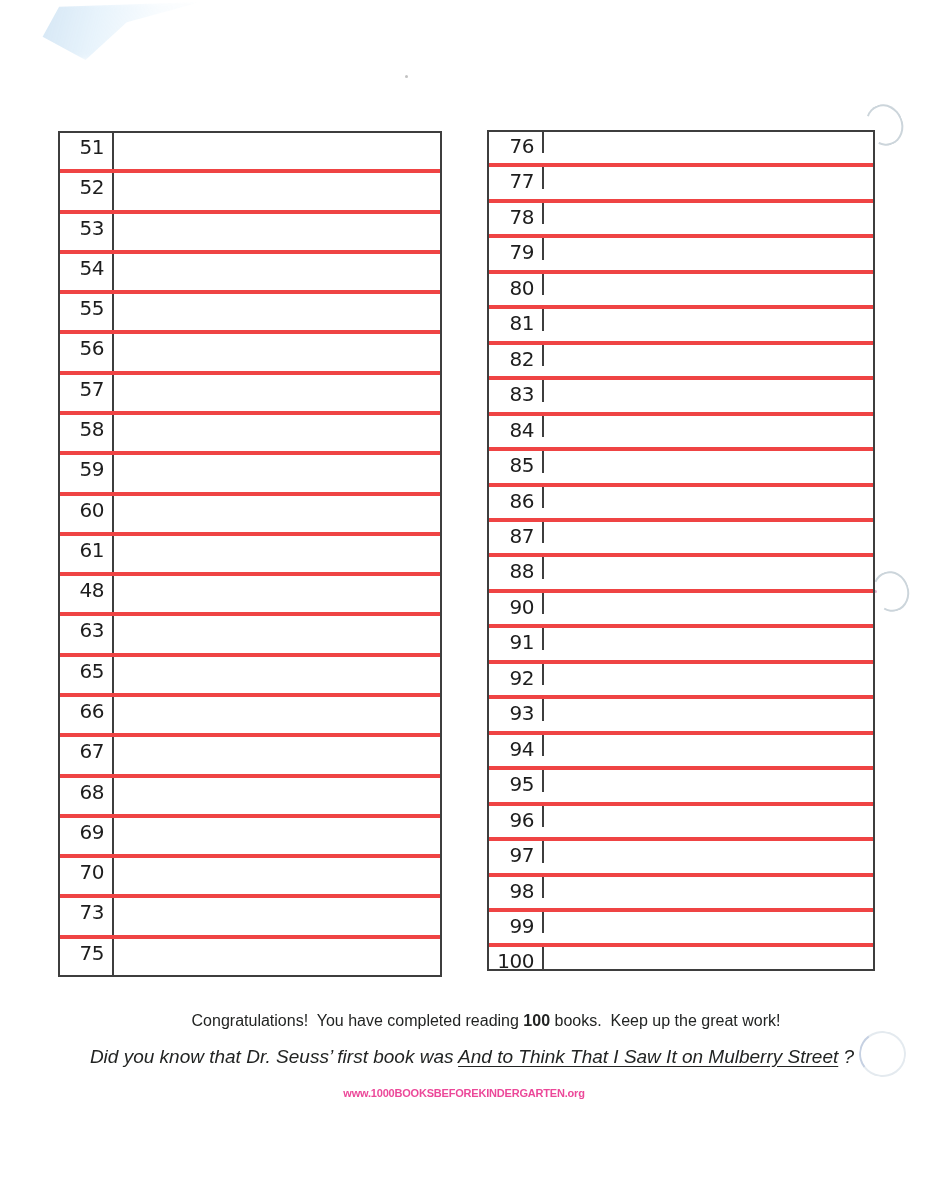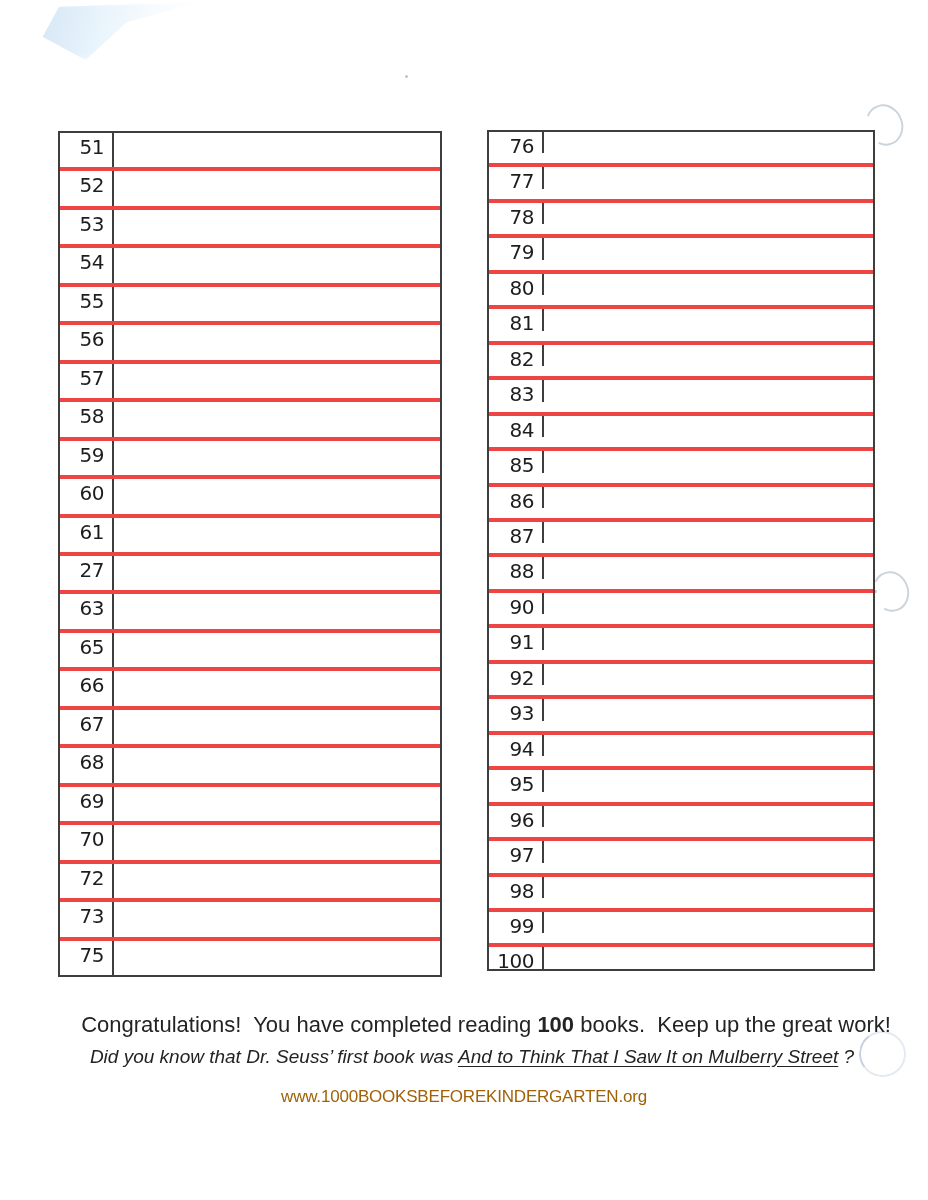--- a/index.html
+++ b/index.html
@@ -81,40 +81,40 @@
   
   .footer-line {
     position: absolute;
     left: 0; right: 0;
     text-align: center;
     white-space: pre-wrap;
     color: #222423;
   }
   .congrats {
     top: 1012px;
-    font-size: 22px;
+    font-size: 16px;
     padding-left: 44px;
   }
   .congrats b { font-weight: bold; }
   .fact {
     top: 1046px;
     font-size: 19px;
     font-style: italic;
     padding-left: 16px;
   }
   .fact .book-title {
     text-decoration: underline;
     text-underline-offset: 3px;
   }
   .site-url {
     top: 1087px;
-    font-size: 17px;
-    font-weight: normal;
+    font-size: 11px;
+    font-weight: bold;
     letter-spacing: -0.2px;
-    color: #a16207;
+    color: #ec4899;
   }
 </style>
 </head>
 <body>
 
 <div class="page">
 
   <div class="smudge"></div>
   <div class="ring ring-1"></div>
   <div class="ring ring-2"></div>
@@ -167,21 +167,21 @@
       </div>
       <div class="trow">
         <div class="num-cell">60</div>
         <div class="blank-cell"></div>
       </div>
       <div class="trow">
         <div class="num-cell">61</div>
         <div class="blank-cell"></div>
       </div>
       <div class="trow">
-        <div class="num-cell">27</div>
+        <div class="num-cell">48</div>
         <div class="blank-cell"></div>
       </div>
       <div class="trow">
         <div class="num-cell">63</div>
         <div class="blank-cell"></div>
       </div>
       <div class="trow">
         <div class="num-cell">65</div>
         <div class="blank-cell"></div>
       </div>
@@ -199,24 +199,20 @@
       </div>
       <div class="trow">
         <div class="num-cell">69</div>
         <div class="blank-cell"></div>
       </div>
       <div class="trow">
         <div class="num-cell">70</div>
         <div class="blank-cell"></div>
       </div>
       <div class="trow">
-        <div class="num-cell">72</div>
-        <div class="blank-cell"></div>
-      </div>
-      <div class="trow">
         <div class="num-cell">73</div>
         <div class="blank-cell"></div>
       </div>
       <div class="trow">
         <div class="num-cell">75</div>
         <div class="blank-cell"></div>
       </div>
     </div>
 
   <div class="log-table table-right">

